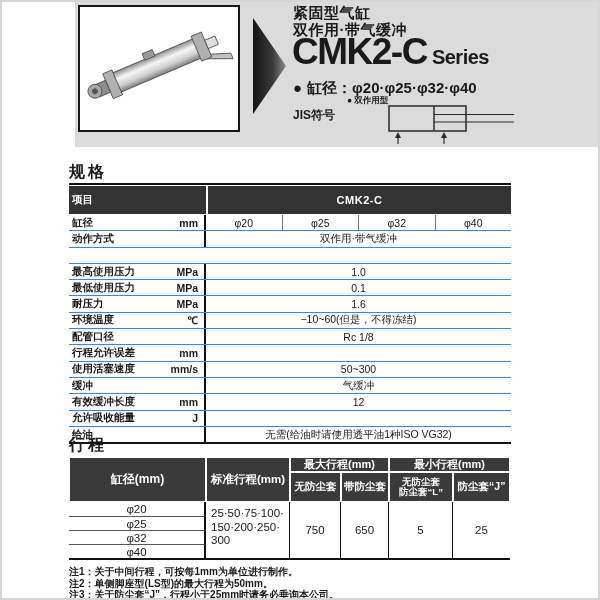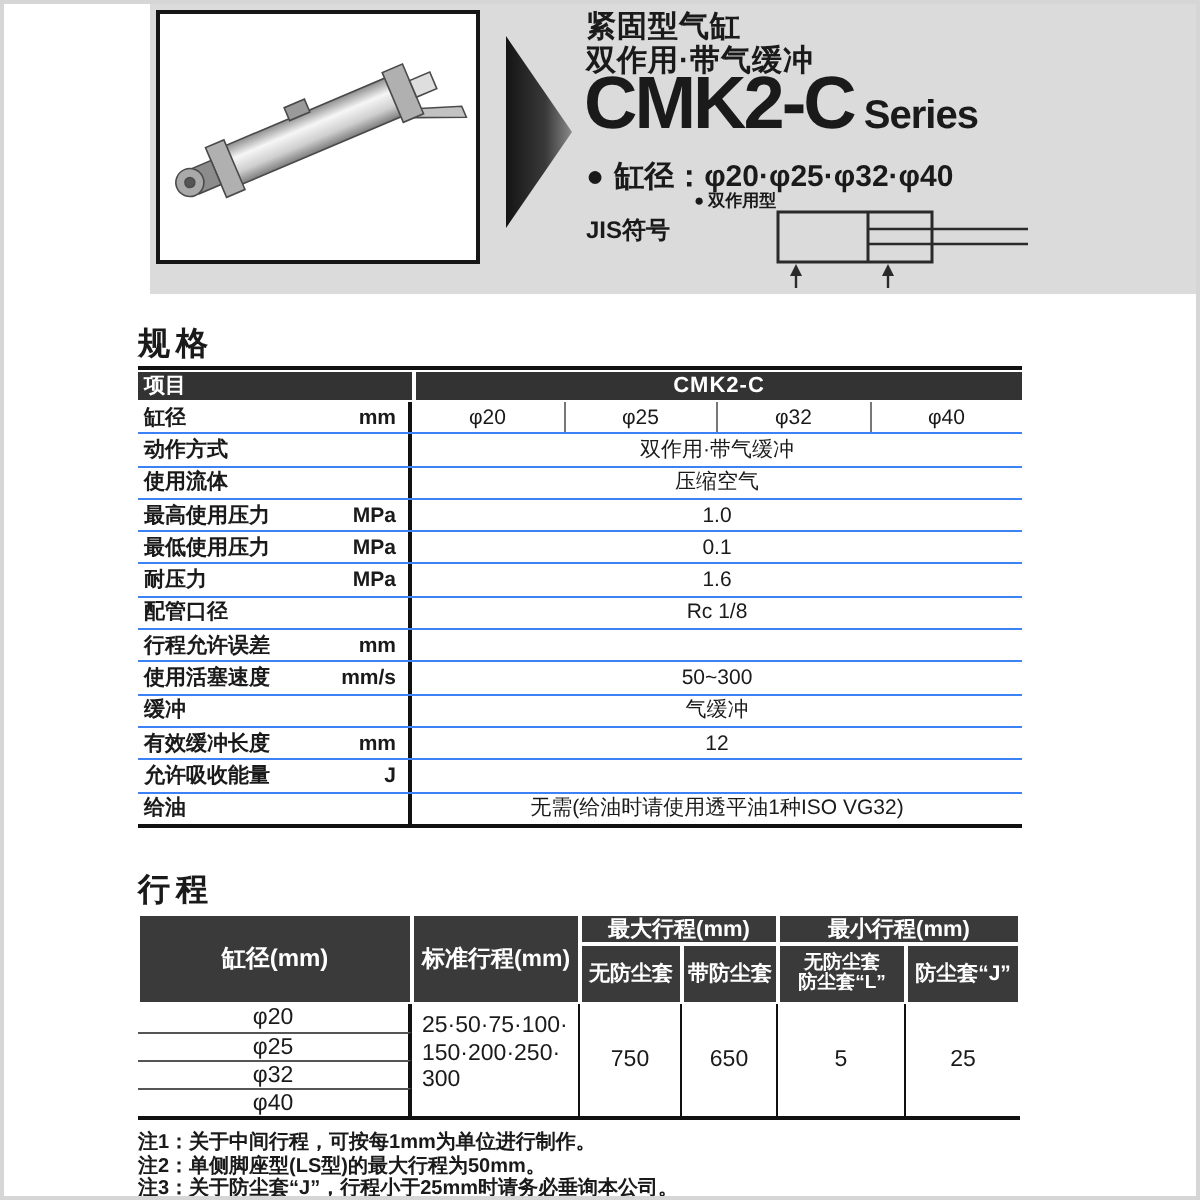--- a/index.html
+++ b/index.html
@@ -21,21 +21,21 @@
   .jis { position:absolute; left:218px; top:105px; font-size:12px; font-weight:bold; }
   .jistype { position:absolute; left:272px; top:93px; font-size:8.5px; font-weight:bold; }
   .jistype .bullet2 { margin-right:2px; }
   .jissym { position:absolute; left:313px; top:103px; }
   
   .sec-title { position:absolute; left:67px; font-size:16px; font-weight:bold; letter-spacing:3px; }
   .spec-title { top:160px; }
   .stroke-title { top:433px; }
   
   .spec-table { position:absolute; left:67px; top:181px; width:442px; border-top:2.5px solid #111; }
-  .spec-head { display:flex; height:14px; margin:1px 0; }
+  .spec-head { display:flex; height:28px; margin:1px 0; }
   .h-item { width:137px; background:#333; color:#fff; font-size:10.5px; font-weight:bold; display:flex; align-items:center; padding-left:3px; box-sizing:border-box; margin-right:2px; }
   .h-model { flex:1; background:#333; color:#fff; font-size:11px; font-weight:bold; display:flex; align-items:center; justify-content:center; letter-spacing:0.5px; }
   .spec-body { border-bottom:2.5px solid #111; }
   .srow { display:flex; height:15.3px; border-bottom:1px solid #3b82f6; font-size:10.5px; }
   .srow:last-child { border-bottom:none; }
   .lab { width:137px; display:flex; justify-content:space-between; align-items:center; padding:0 6px 0 3px; box-sizing:border-box; border-right:2px solid #111; font-weight:bold; }
   .val { flex:1; display:flex; align-items:center; justify-content:center; white-space:nowrap; }
   .vals4 { flex:1; display:flex; }
   .vals4 > div { flex:1; display:flex; align-items:center; justify-content:center; border-left:1px solid #777; }
   .vals4 > div:first-child { border-left:none; }
@@ -149,25 +149,20 @@
 
       <div class="srow">
         <div class="lab">
             <span>动作方式</span>
             <span></span>
           </div>
         <div class="val">双作用·带气缓冲</div>
       </div>
 
       <div class="srow">
-        <div class="lab">
-            <span>使用流体</span>
-            <span></span>
-          </div>
-        <div class="val">压缩空气</div>
       </div>
 
       <div class="srow">
         <div class="lab">
             <span>最高使用压力</span>
             <span>MPa</span>
           </div>
         <div class="val">1.0</div>
       </div>
 
@@ -180,20 +175,27 @@
       </div>
 
       <div class="srow">
         <div class="lab">
             <span>耐压力</span>
             <span>MPa</span>
           </div>
         <div class="val">1.6</div>
       </div>
 
+      <div class="srow">
+        <div class="lab">
+            <span>环境温度</span>
+            <span>℃</span>
+          </div>
+        <div class="val">−10~60(但是，不得冻结)</div>
+      </div>
 
       <div class="srow">
         <div class="lab">
             <span>配管口径</span>
             <span></span>
           </div>
         <div class="val">Rc 1/8</div>
       </div>
 
       <div class="srow">

